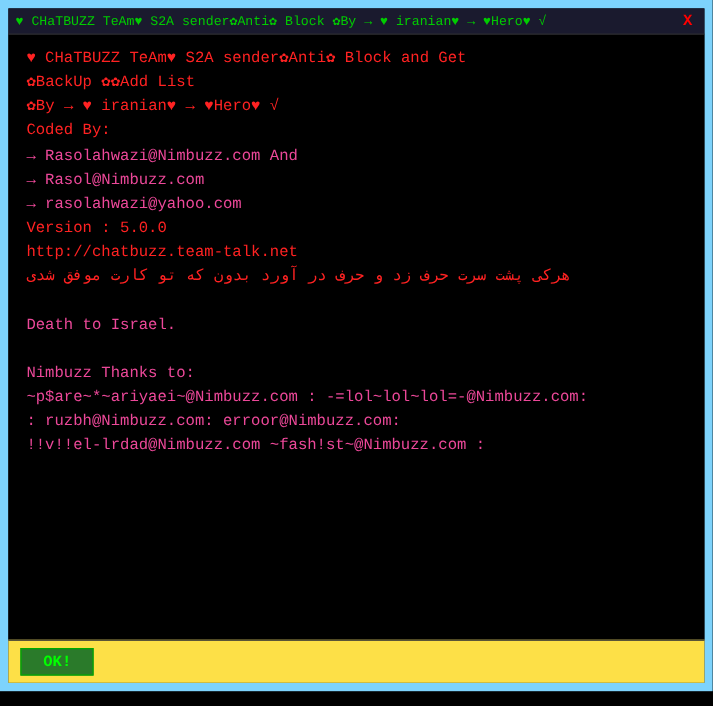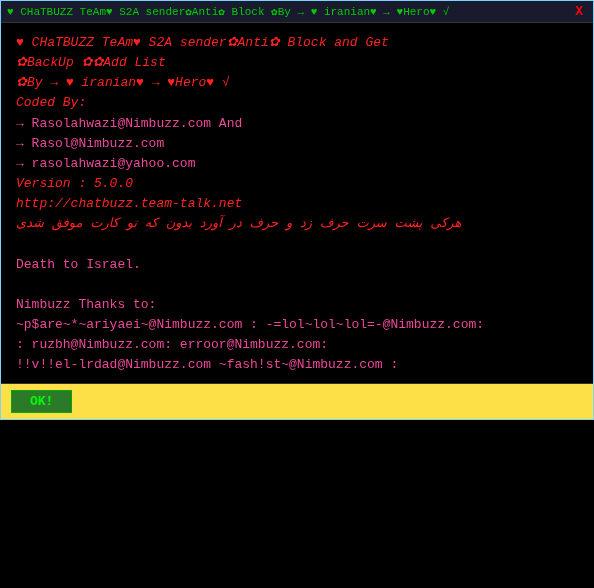--- a/index.html
+++ b/index.html
@@ -11,23 +11,23 @@
     body {
       width: 594px;
       height: 588px;
       background: #000;
       font-family: 'Courier New', Courier, monospace;
       overflow: hidden;
     }
 
     .window {
       width: 594px;
-      height: 420px;
+      height: 576px;
       background: #000;
-      border: 1px solid #7dd3fc;
+      border: 7px solid #7dd3fc;
       display: flex;
       flex-direction: column;
     }
 
     .title-bar {
       background: #1a1a2e;
       color: #00cc00;
       font-size: 11px;
       padding: 3px 6px;
       display: flex;
@@ -57,21 +57,21 @@
       overflow-y: auto;
       background: #000;
     }
 
     .line {
       font-size: 13px;
       line-height: 1.55;
       margin: 0;
     }
 
-    .red { color: #ff2222; font-style: italic; }
+    .red { color: #ff2222; }
     .green { color: #ec4899; }
     .white { color: #ffffff; }
 
     .footer-bar {
       background: #fde047;
       padding: 6px 10px;
       border-top: 1px solid #333;
       display: flex;
       align-items: center;
     }

